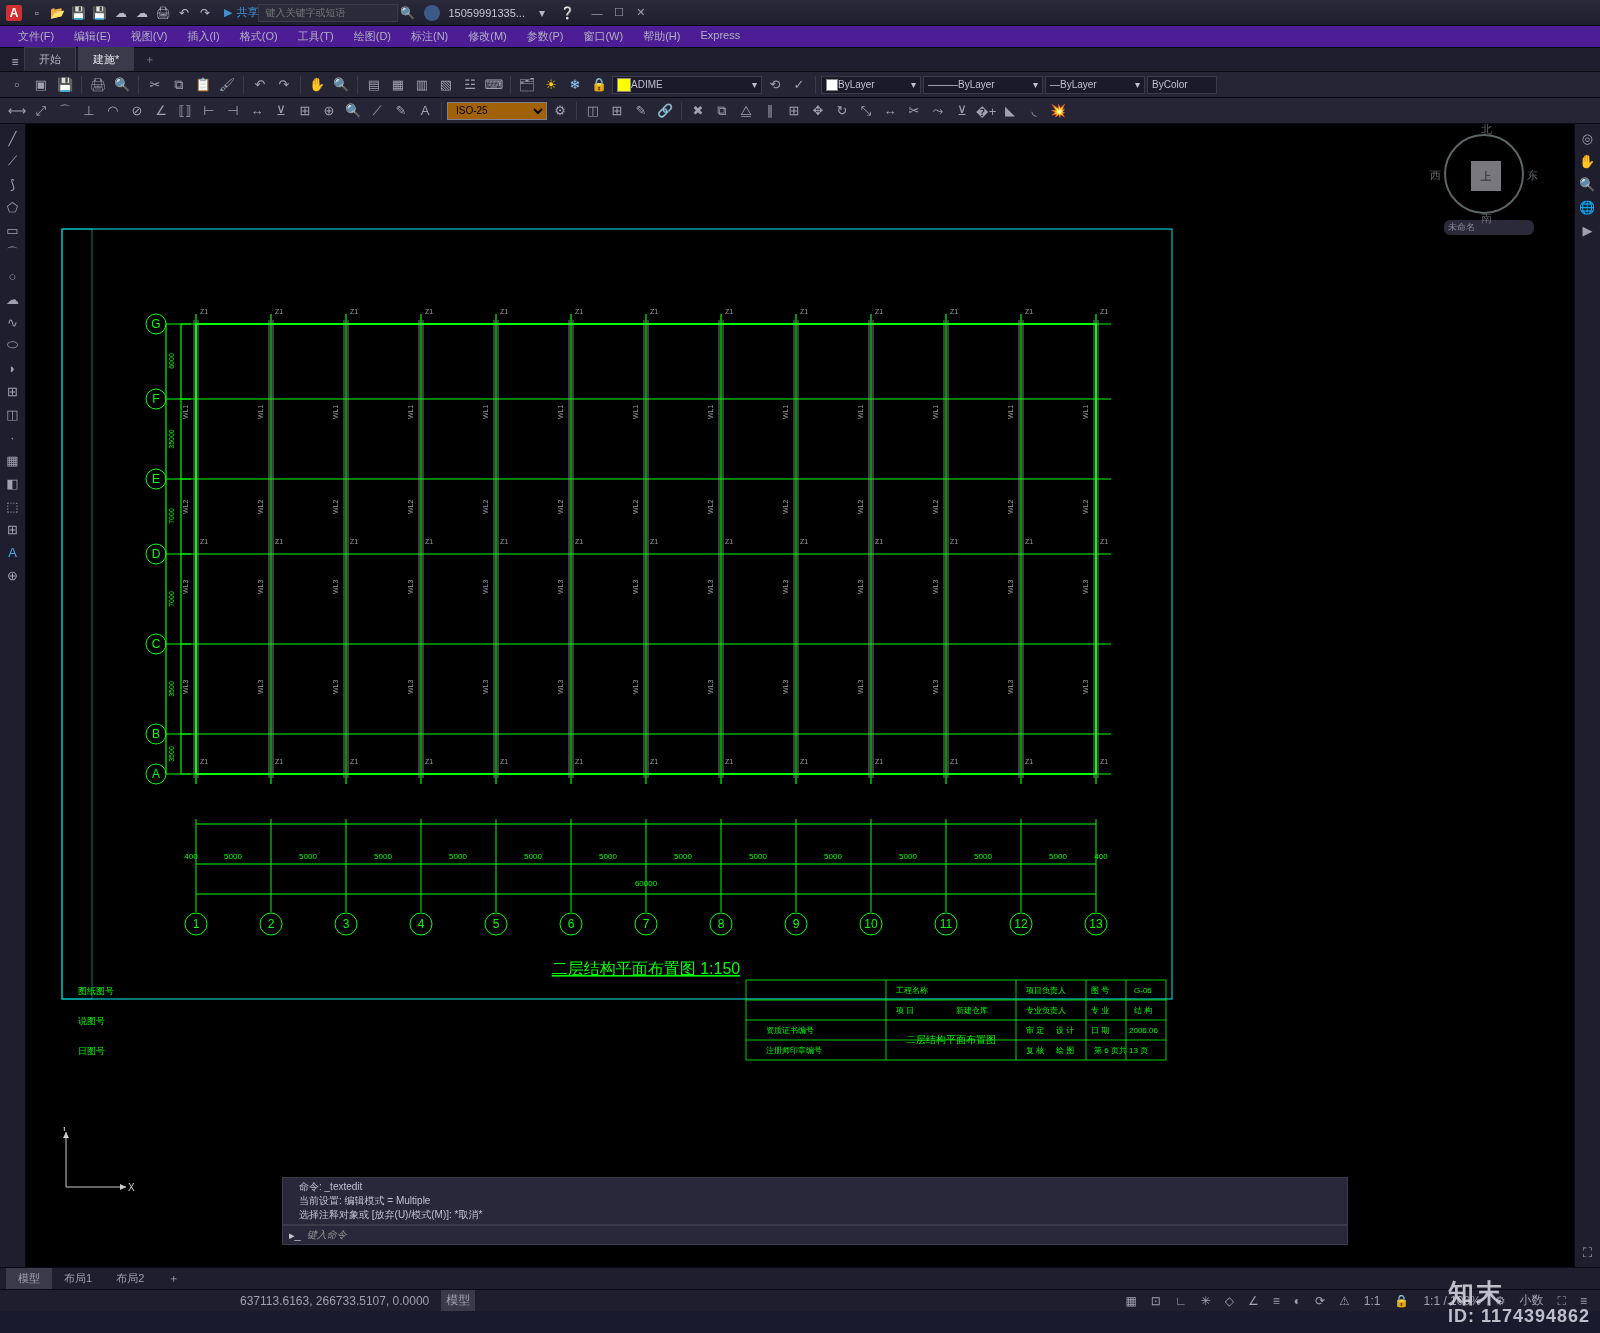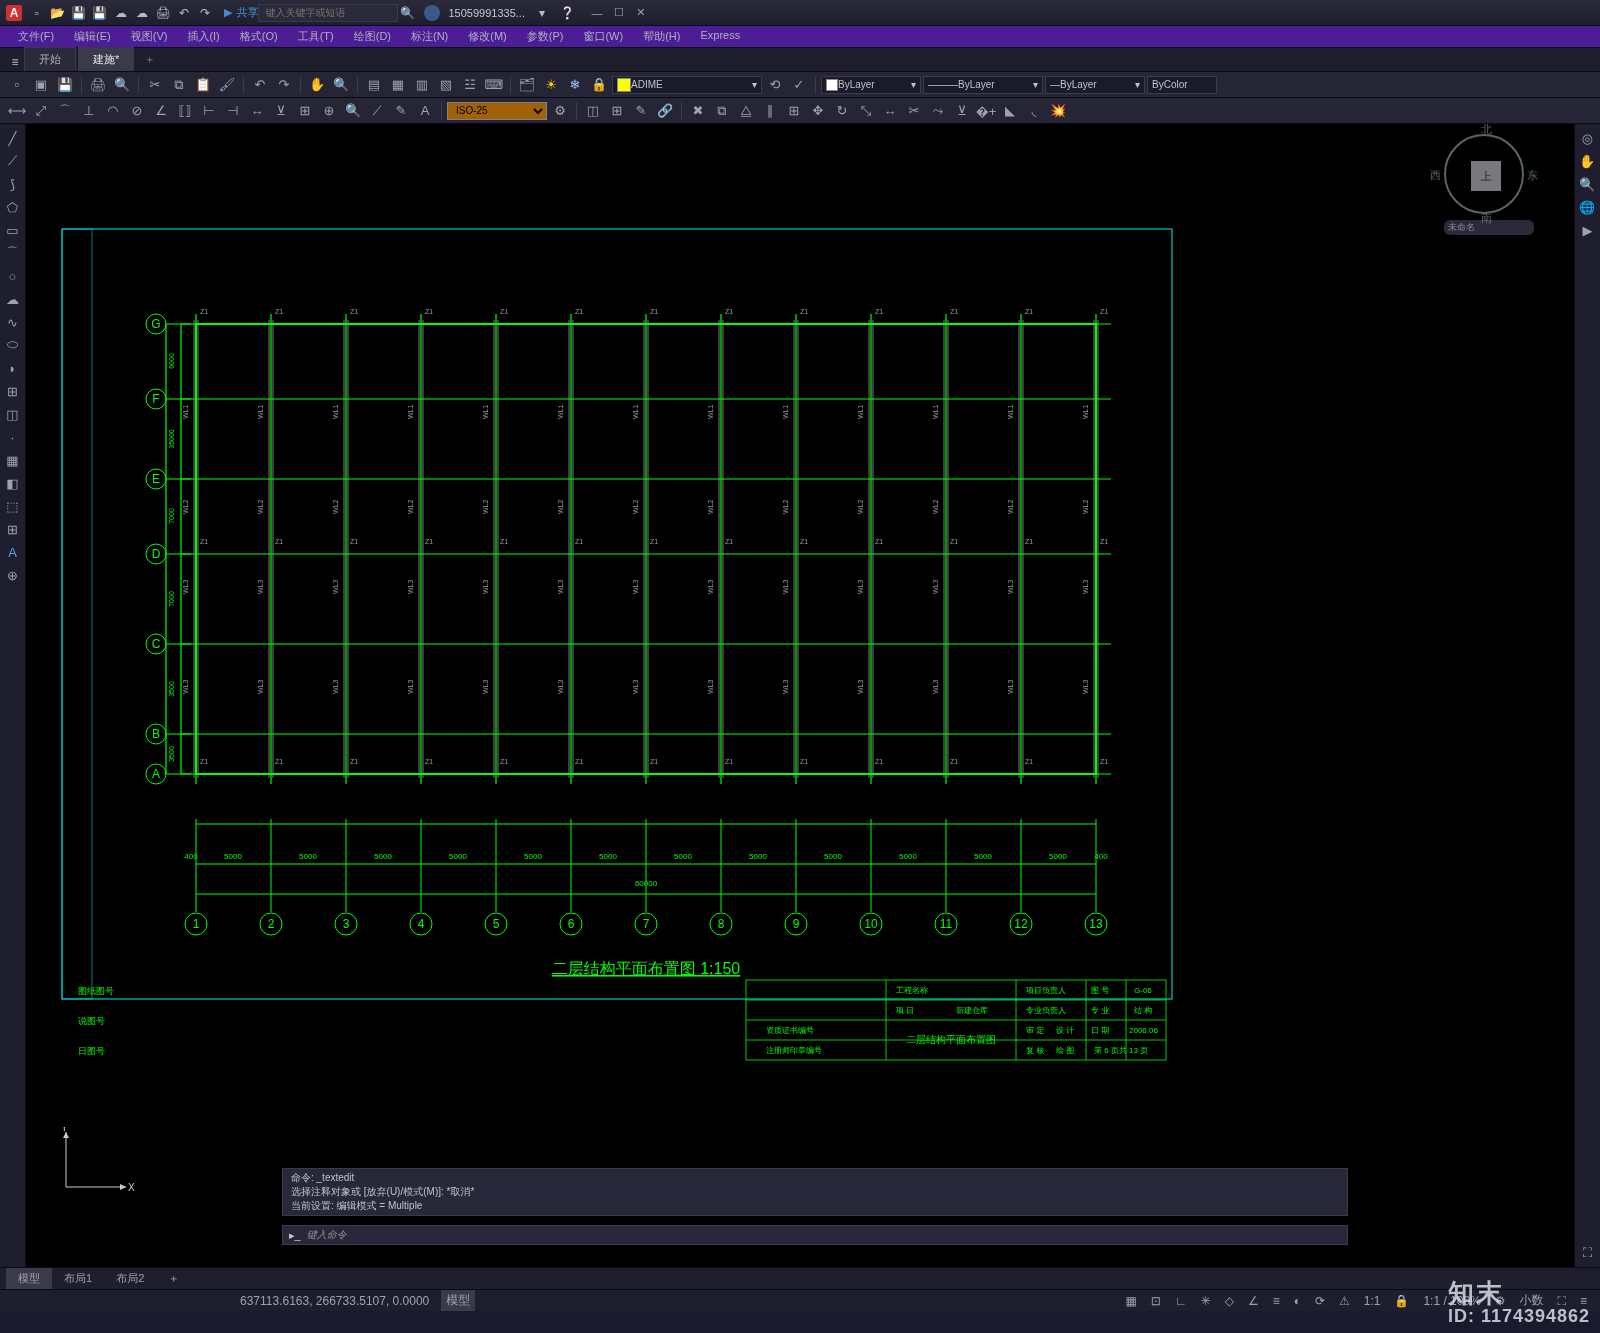--- a/index.html
+++ b/index.html
@@ -34,21 +34,21 @@
 .canvas-wrap { flex:1; background:#000; position:relative; overflow:hidden; }
 .canvas-svg { width:100%; height:100%; }
 .viewcube { position:absolute; right:40px; top:10px; width:90px; height:120px; pointer-events:none; }
 .vc-circle { width:80px; height:80px; border:2px solid #9aa; border-radius:50%; position:relative; opacity:.6; }
 .vc-face { position:absolute; width:30px; height:30px; background:#c8c8d0; top:25px; left:25px; display:flex; align-items:center; justify-content:center; color:#333; font-size:11px; }
 .vc-dir { position:absolute; color:#9aa; font-size:11px; }
 .layout-tabs { height:22px; background:#1e1e2e; display:flex; align-items:center; padding:0 6px; border-top:1px solid #0a0a14; }
 .layout-tab { padding:3px 12px; color:#a0a0b0; cursor:pointer; font-size:11px; }
 .layout-tab.active { background:#3a3a4a; }
 .bottom-bar { position:absolute; bottom:22px; left:26px; right:26px; }
-.cmdline-area { background:#28283a; border:1px solid #3a3a4a; margin:0 200px 9px 230px; font-size:10px; color:#c0c0d0; padding:2px 8px; line-height:14px; }
+.cmdline-area { background:#28283a; border:1px solid #3a3a4a; margin:0 200px 0 230px; font-size:10px; color:#c0c0d0; padding:2px 16px; line-height:14px; }
 .cmd-input-row { display:flex; align-items:center; background:#28283a; border:1px solid #3a3a4a; margin:0 200px 0 230px; padding:2px 6px; }
 .cmd-prompt { color:#909090; font-size:10px; font-style:italic; }
 .ucs-icon { position:absolute; left:30px; bottom:60px; }
 .statusbar { height:22px; background:#1e1e2e; display:flex; align-items:center; border-top:1px solid #0a0a14; font-size:12px; }
 .status-coord { margin-left:240px; color:#a0a0b0; }
 .status-right { margin-left:auto; display:flex; align-items:center; gap:4px; padding-right:8px; }
 .st-btn { padding:2px 5px; color:#a0a0b0; cursor:pointer; }
 .watermark { position:absolute; right:10px; bottom:6px; color:rgba(220,220,230,.85); font-size:26px; font-weight:700; letter-spacing:2px; pointer-events:none; text-align:left; line-height:1.1; }
 .watermark .id-line { font-size:18px; letter-spacing:1px; }
 </style>
@@ -557,22 +557,22 @@
         <span class="vc-dir" style="top:32px;right:-16px">东</span>
         <span class="vc-dir" style="top:32px;left:-16px">西</span>
       </div>
       <div style="margin-top:6px;text-align:left;color:#889;font-size:9px;background:#2a2a3a;padding:1px 4px;border-radius:6px">未命名</div>
     </div>
 
     
     <div class="bottom-bar">
       <div class="cmdline-area">
         <div>命令: _textedit</div>
+        <div>当前设置: 编辑模式 = Multiple</div>
         <div>选择注释对象或 [放弃(U)/模式(M)]: *取消*</div>
-        <div>当前设置: 编辑模式 = Multiple</div>
       </div>
       <div class="cmd-input-row">
         <span style="margin-right:6px">▸_</span>
         <span class="cmd-prompt">键入命令</span>
       </div>
     </div>
   </div>
 
   <div class="right-toolbar">
     <span class="lt-btn">◎</span>

